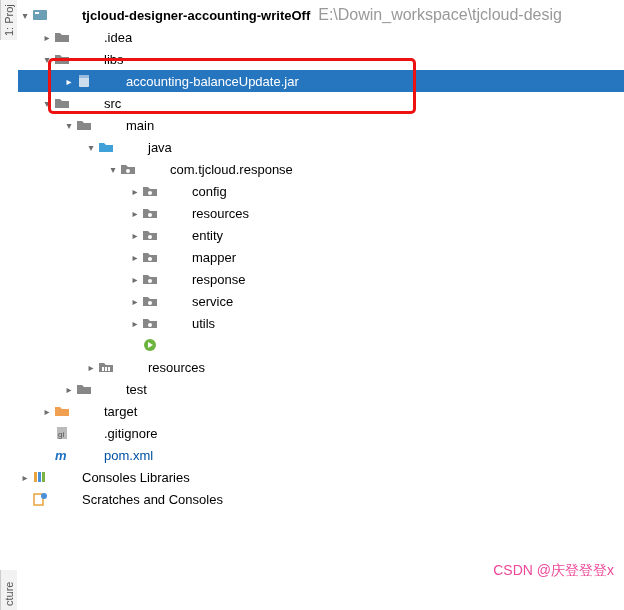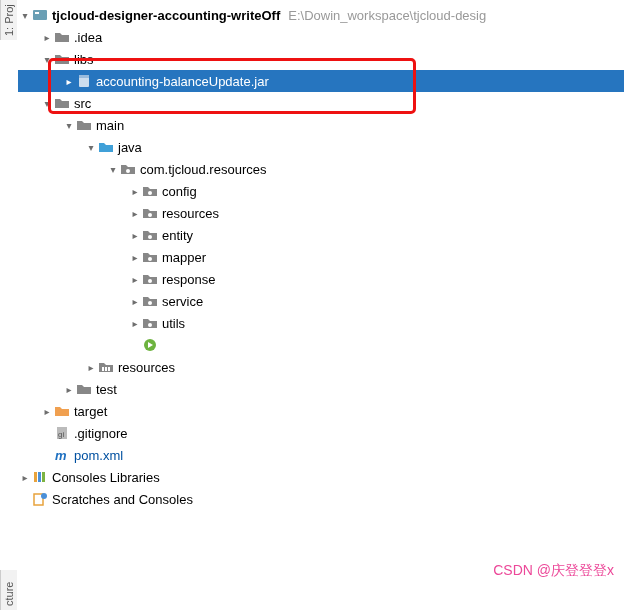--- a/index.html
+++ b/index.html
@@ -58,24 +58,24 @@
     margin-right: 4px;
     display: inline-flex;
     align-items: center;
     justify-content: center;
     flex-shrink: 0;
   }
   .folder { fill: #878787; }
   .folder.blue { fill: #40a0d8; }
   .folder.orange { fill: #f0a050; }
   .folder.root { fill: #6a9fb5; }
-  .label { padding-right: 8px; }
+  .label { padding-right: 8px; margin-left: 30px; }
   .label.bold { font-weight: 600; }
   .label.blue { color: #0050a0; }
-  .path { color: #999; font-size: 13px; }
+  .path { color: #999; font-size: 16px; }
   .highlight-box {
     position: absolute;
     border: 3px solid #e11;
     border-radius: 5px;
     pointer-events: none;
   }
   .watermark {
     position: absolute;
     right: 10px;
     bottom: 30px;
@@ -175,21 +175,21 @@
 
   <div class="row">
     <span class="ind" style="width:88px"></span>
     <span class="arrow">▾</span>
     <span class="icon">
         <svg width="16" height="16">
           <path class="folder" d="M1 4h5l2 2h7v7H1z"></path>
           <circle cx="8" cy="10" r="2" fill="#fff"></circle>
         </svg>
       </span>
-    <span class="label">com.tjcloud.resources</span>
+    <span class="label">com.tjcloud.response</span>
   </div>
 
   <div class="row">
       <span class="ind" style="width:110px"></span>
       <span class="arrow">▸</span>
       <span class="icon">
         <svg width="16" height="16">
           <path class="folder" d="M1 4h5l2 2h7v7H1z"></path>
           <circle cx="8" cy="10" r="2" fill="#fff"></circle>
         </svg>

